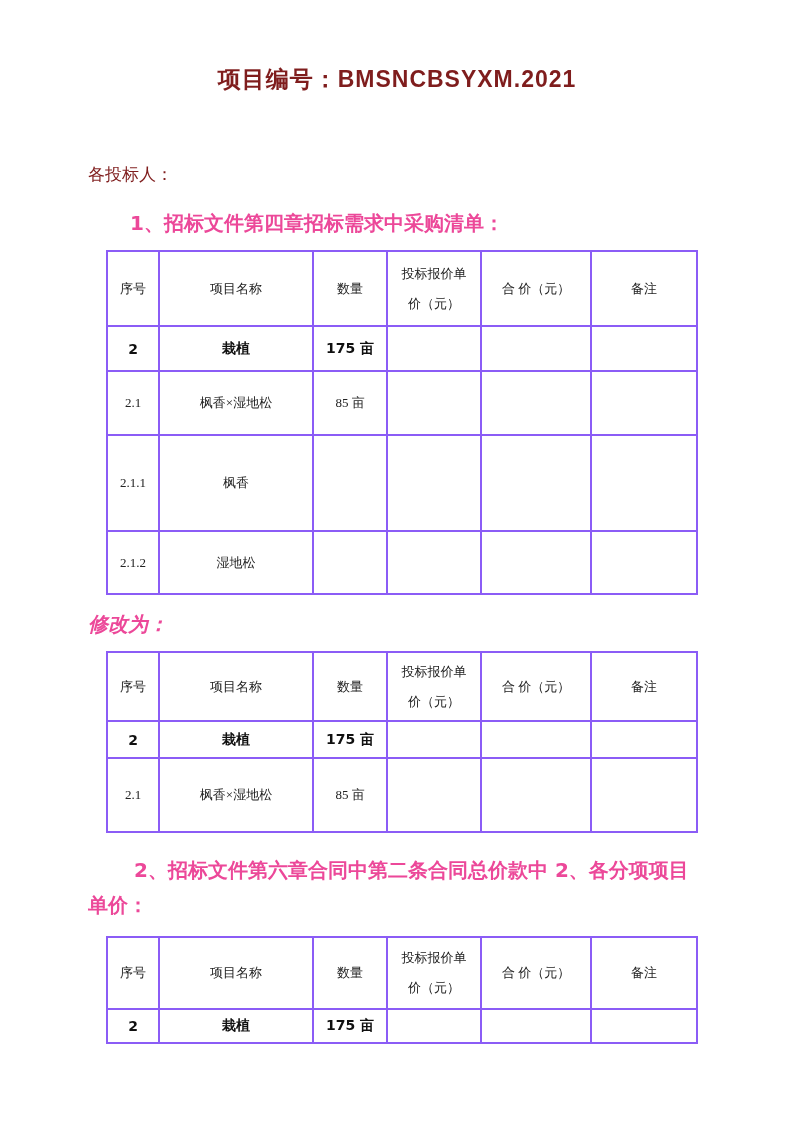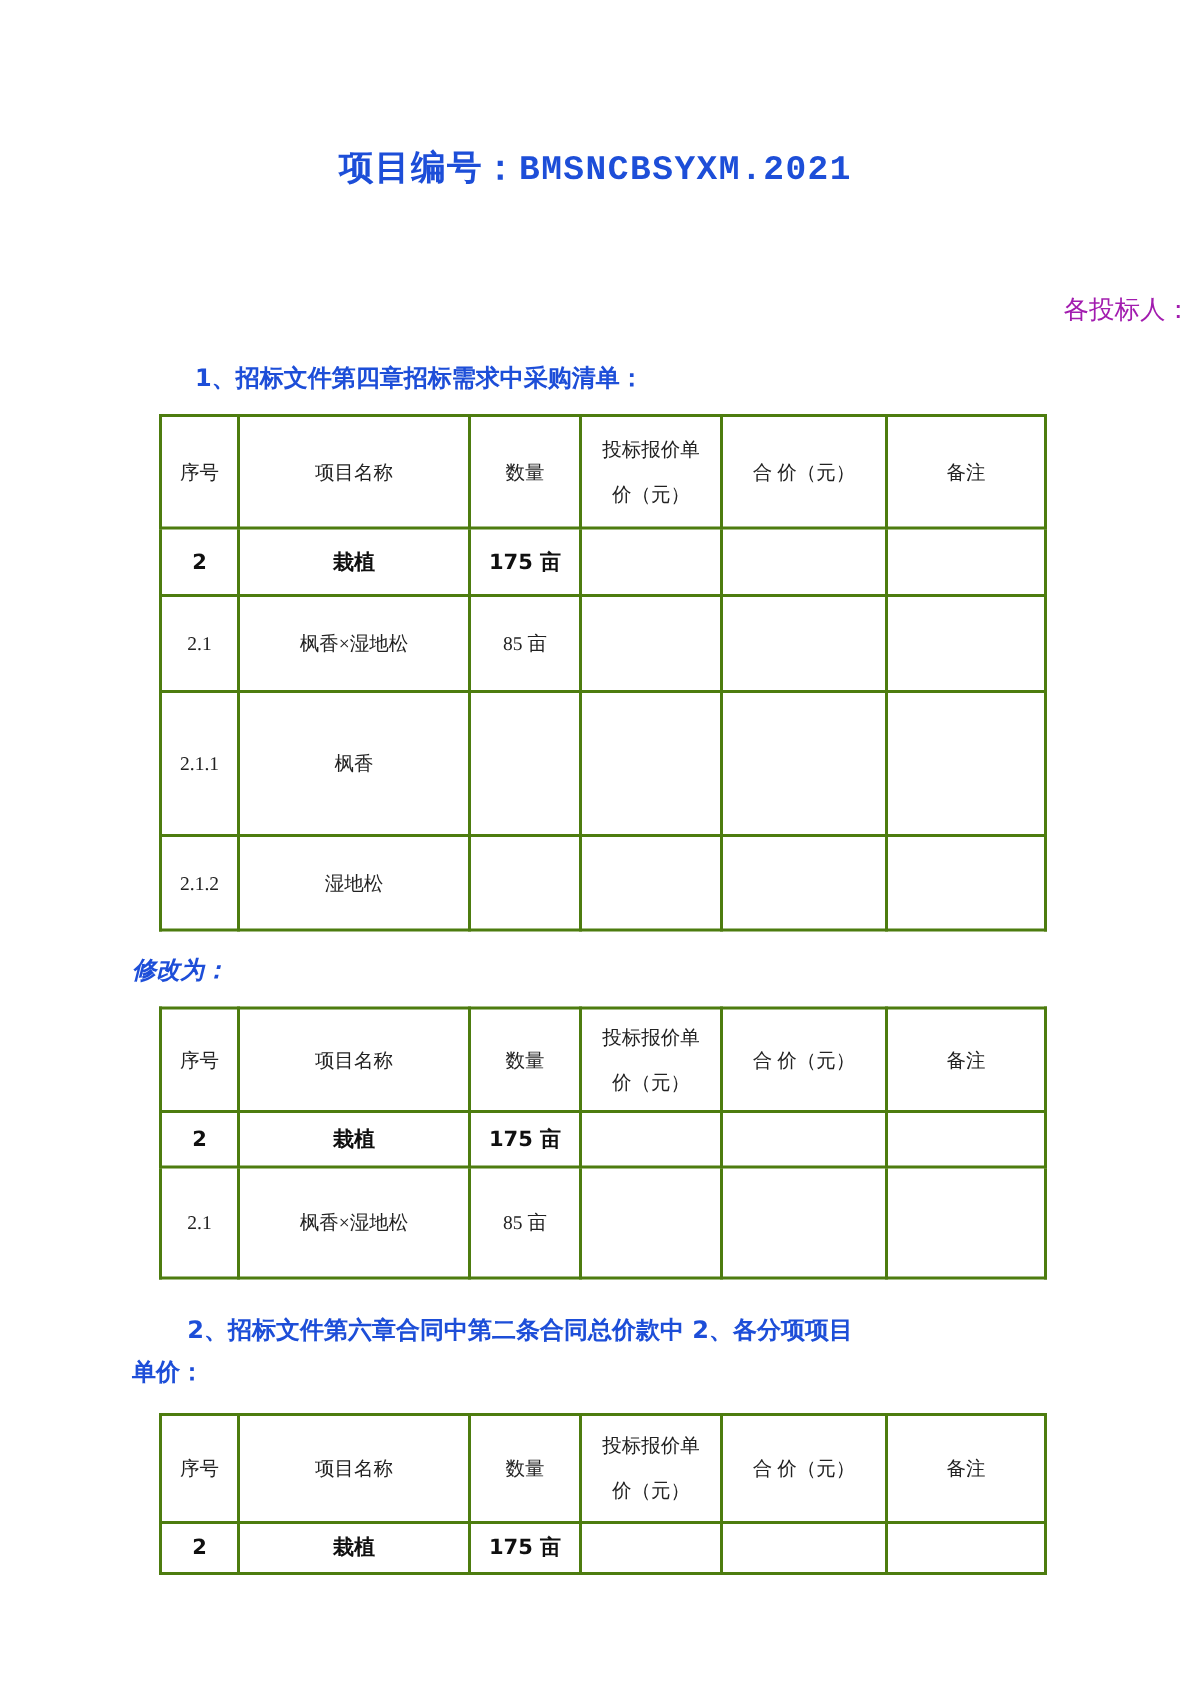--- a/index.html
+++ b/index.html
@@ -8,57 +8,56 @@
     width: 794px;
     height: 1122px;
     margin: 0 auto;
     background: #ffffff;
     color: #1c1c1c;
     font-family: "Liberation Serif", "DejaVu Serif", serif;
     overflow: hidden;
     box-sizing: border-box;
   }
   .doc-title {
-    padding-top: 96px;
+    padding-top: 64px;
     text-align: center;
-    font-family: Liberation Mono, monospace;
+    font-family: Liberation Sans, sans-serif;
     font-size: 23px;
     font-weight: bold;
     letter-spacing: 1px;
-    color: #1d4ed8;
+    color: #7f1d1d;
   }
   .salutation {
     margin: 68px 0 0 88px;
     font-size: 17px;
-    color: #a21caf;
-    text-align: right;
+    color: #7f1d1d;
   }
   .section-heading {
     font-family: "DejaVu Sans", "Liberation Sans", sans-serif;
-    font-size: 16px;
+    font-size: 20px;
     font-weight: bold;
-    color: #1d4ed8;
+    color: #ec4899;
   }
   .sec1 { margin: 24px 0 0 130px; }
   .modify-label { margin: 16px 0 0 88px; font-style: italic; }
   .sec2 {
     margin: 20px 96px 0 88px;
     text-indent: 2.3em;
     line-height: 1.75;
     white-space: pre-line;
   }
   table.doc-table {
     border-collapse: collapse;
     table-layout: fixed;
     margin: 13px 0 0 106px;
     width: 590px;
     background: #fff;
   }
   table.doc-table th, table.doc-table td {
-    border: 2px solid #4d7c0f;
+    border: 2px solid #8b5cf6;
     text-align: center;
     vertical-align: middle;
     font-size: 13px;
     font-weight: normal;
     padding: 0 2px;
     overflow: hidden;
     color: #222;
   }
   table.doc-table th { line-height: 2.3; white-space: pre-line; }
   tr.bold-row td {

